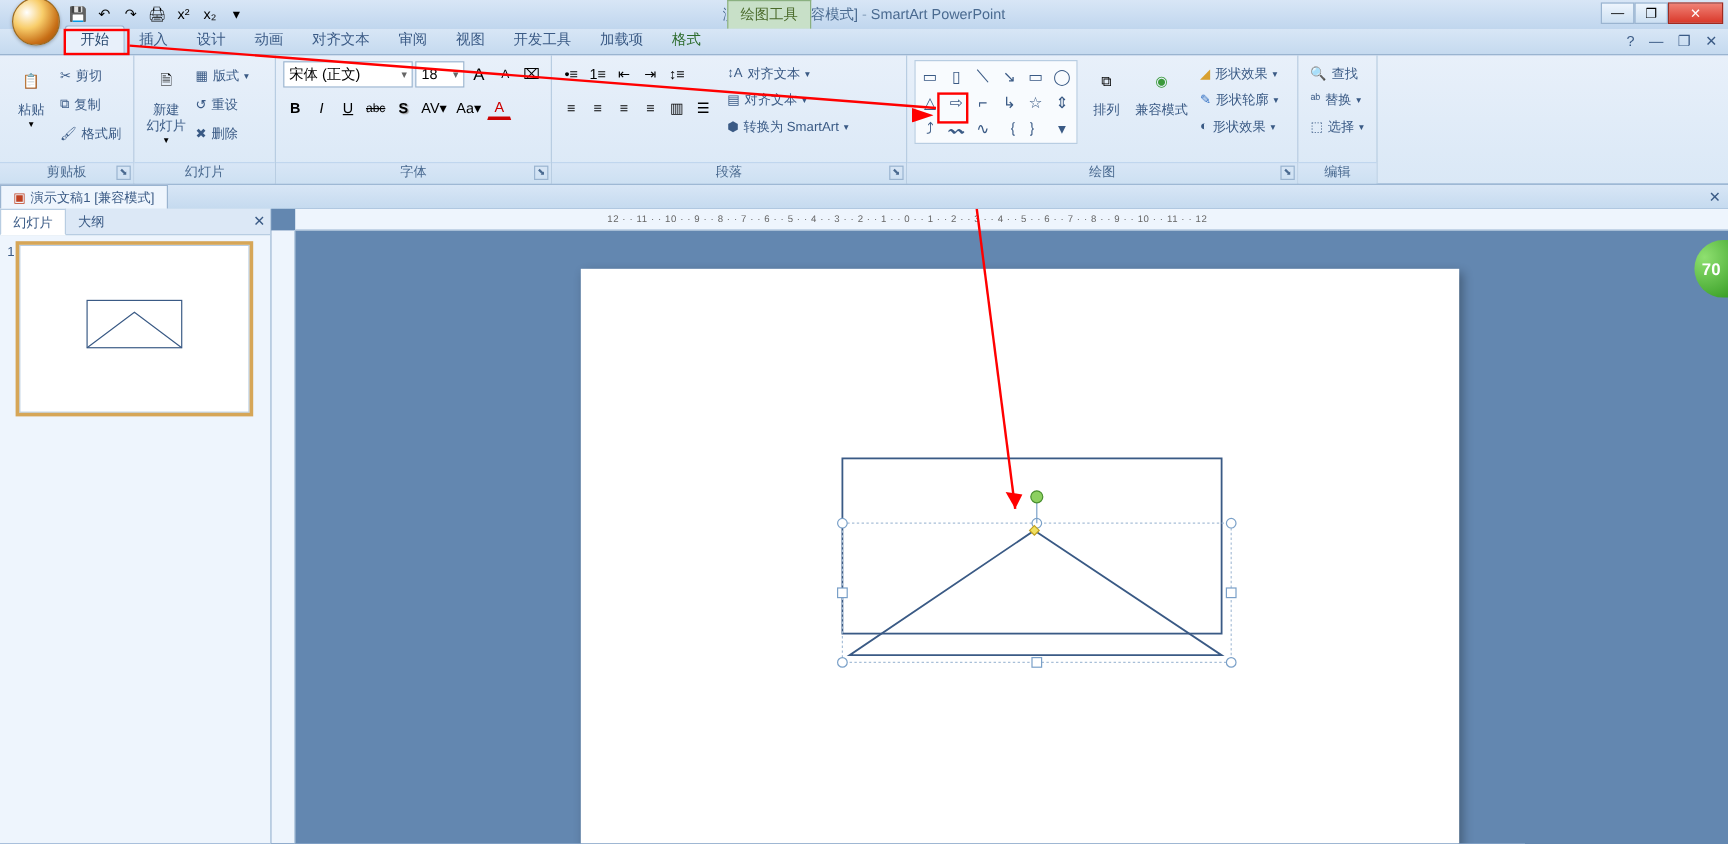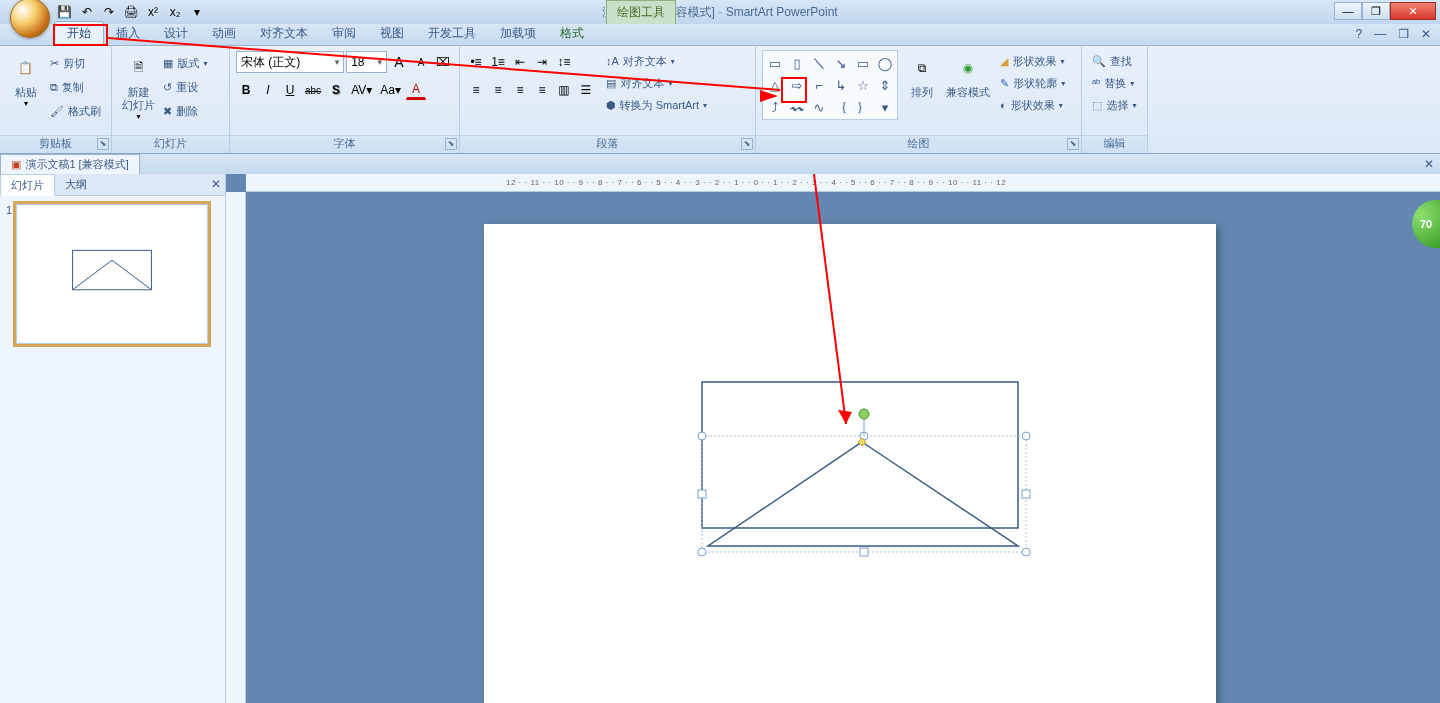--- a/index.html
+++ b/index.html
@@ -65,21 +65,21 @@
 .thumb-area { flex:1; padding:8px 6px; overflow:auto;}
 .thumb-wrap { display:flex; gap:4px;}
 .thumb-num { font-size:11px; color:#3a5a85;}
 .thumb { width:192px; height:140px; background:#fff; border:1px solid #b8cde2; outline:3px solid #d6a657; position:relative;}
 
 .canvas-area { flex:1; position:relative; background:#6387b0; overflow:hidden;}
 .vruler { position:absolute; left:0; top:18px; bottom:0; width:20px; background:#eef5fd; border-right:1px solid #b8cde2;}
 .hruler { position:absolute; left:20px; right:0; top:0; height:18px; background:#eef5fd; border-bottom:1px solid #b8cde2; font-size:8px; color:#666; display:flex; align-items:center; overflow:hidden; white-space:nowrap; padding-left:260px; letter-spacing:0.5px;}
 .slide-bg { position:absolute; left:258px; top:50px; width:732px; height:540px; background:#fff; box-shadow:3px 3px 8px rgba(0,0,0,.3);}
 
-.floater { position:absolute; right:0; top:200px; width:28px; height:48px; background:radial-gradient(circle at 30% 30%,#8fe070,#3aa028); border-radius:24px 0 0 24px; color:#fff; display:flex; align-items:center; justify-content:center; font-size:11px; font-weight:bold;}
+.floater { position:absolute; right:0; top:200px; width:28px; height:48px; background:radial-gradient(circle at 30% 30%,#8fe070,#3aa028); border-radius:24px 0 0 24px; color:#fff; display:flex; align-items:center; justify-content:center; font-size:14px; font-weight:bold;}
 </style>
 </head>
 <body>
 
 <div class="titlebar">
   <div class="orb"></div>
   <div class="qat">
     <div class="qat-btn">💾</div>
     <div class="qat-btn">↶</div>
     <div class="qat-btn">↷</div>

